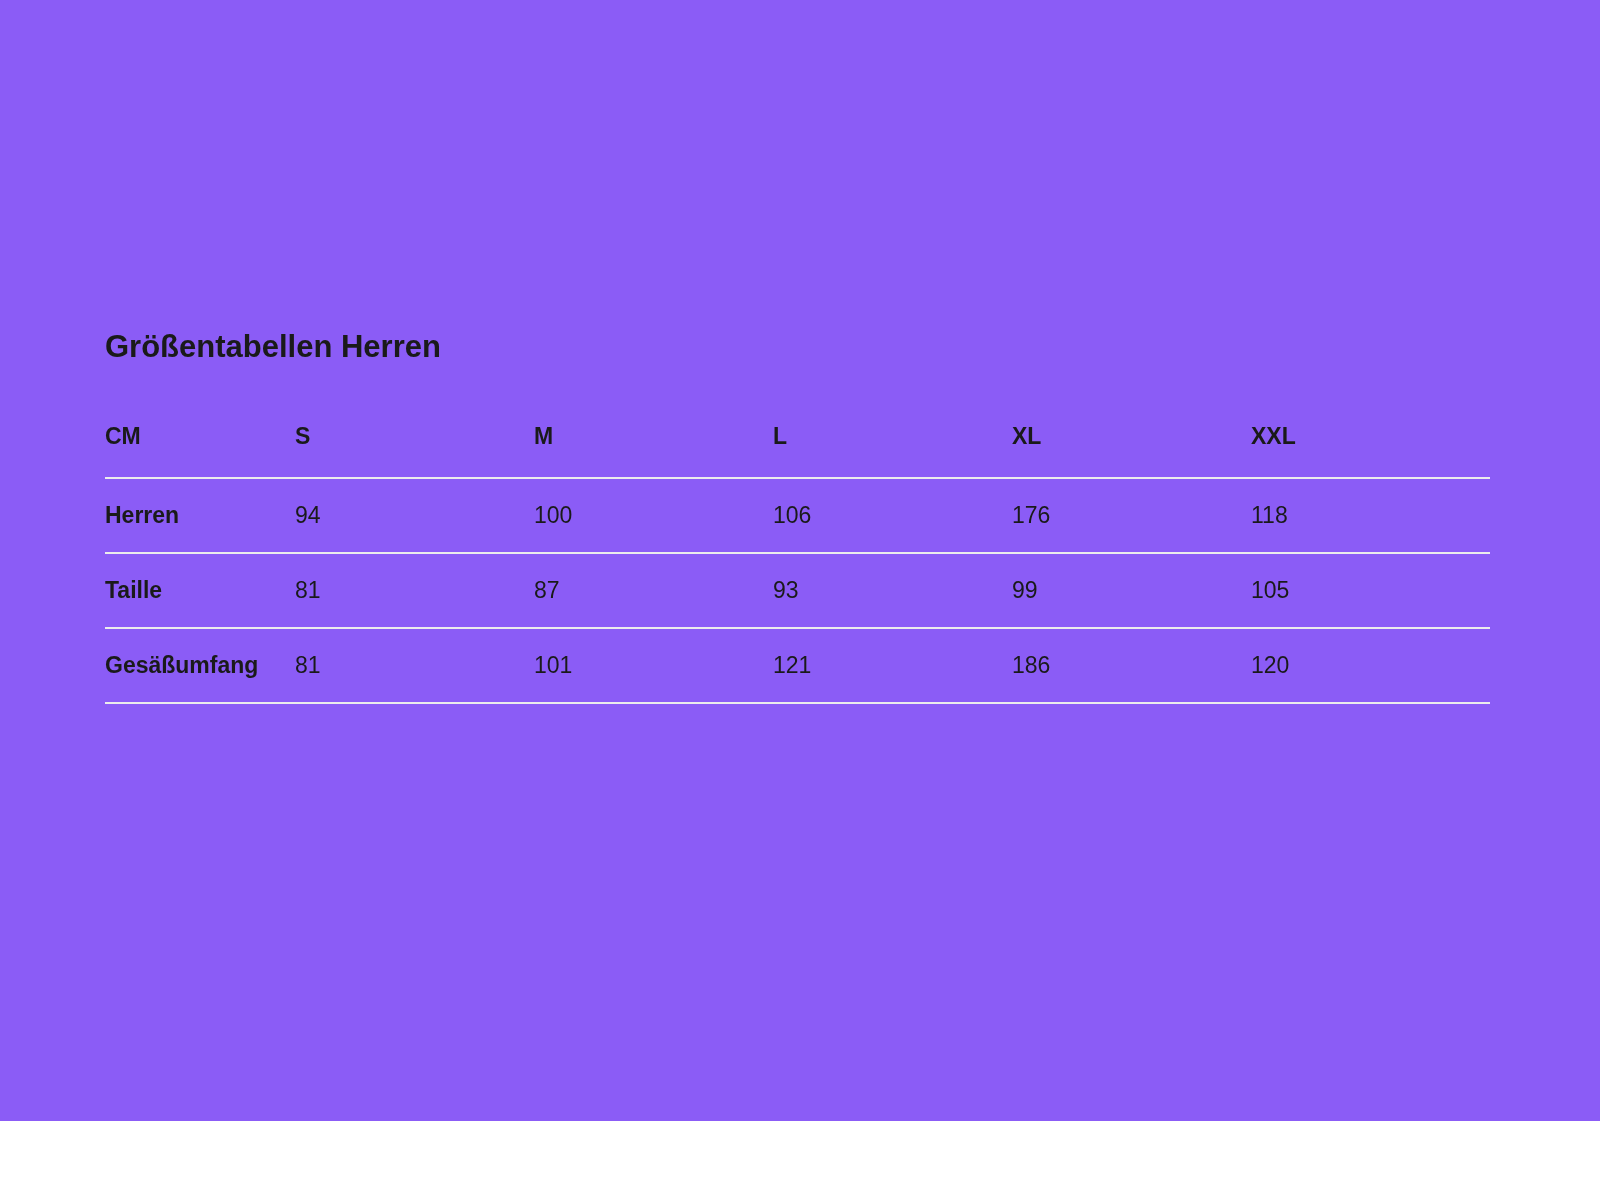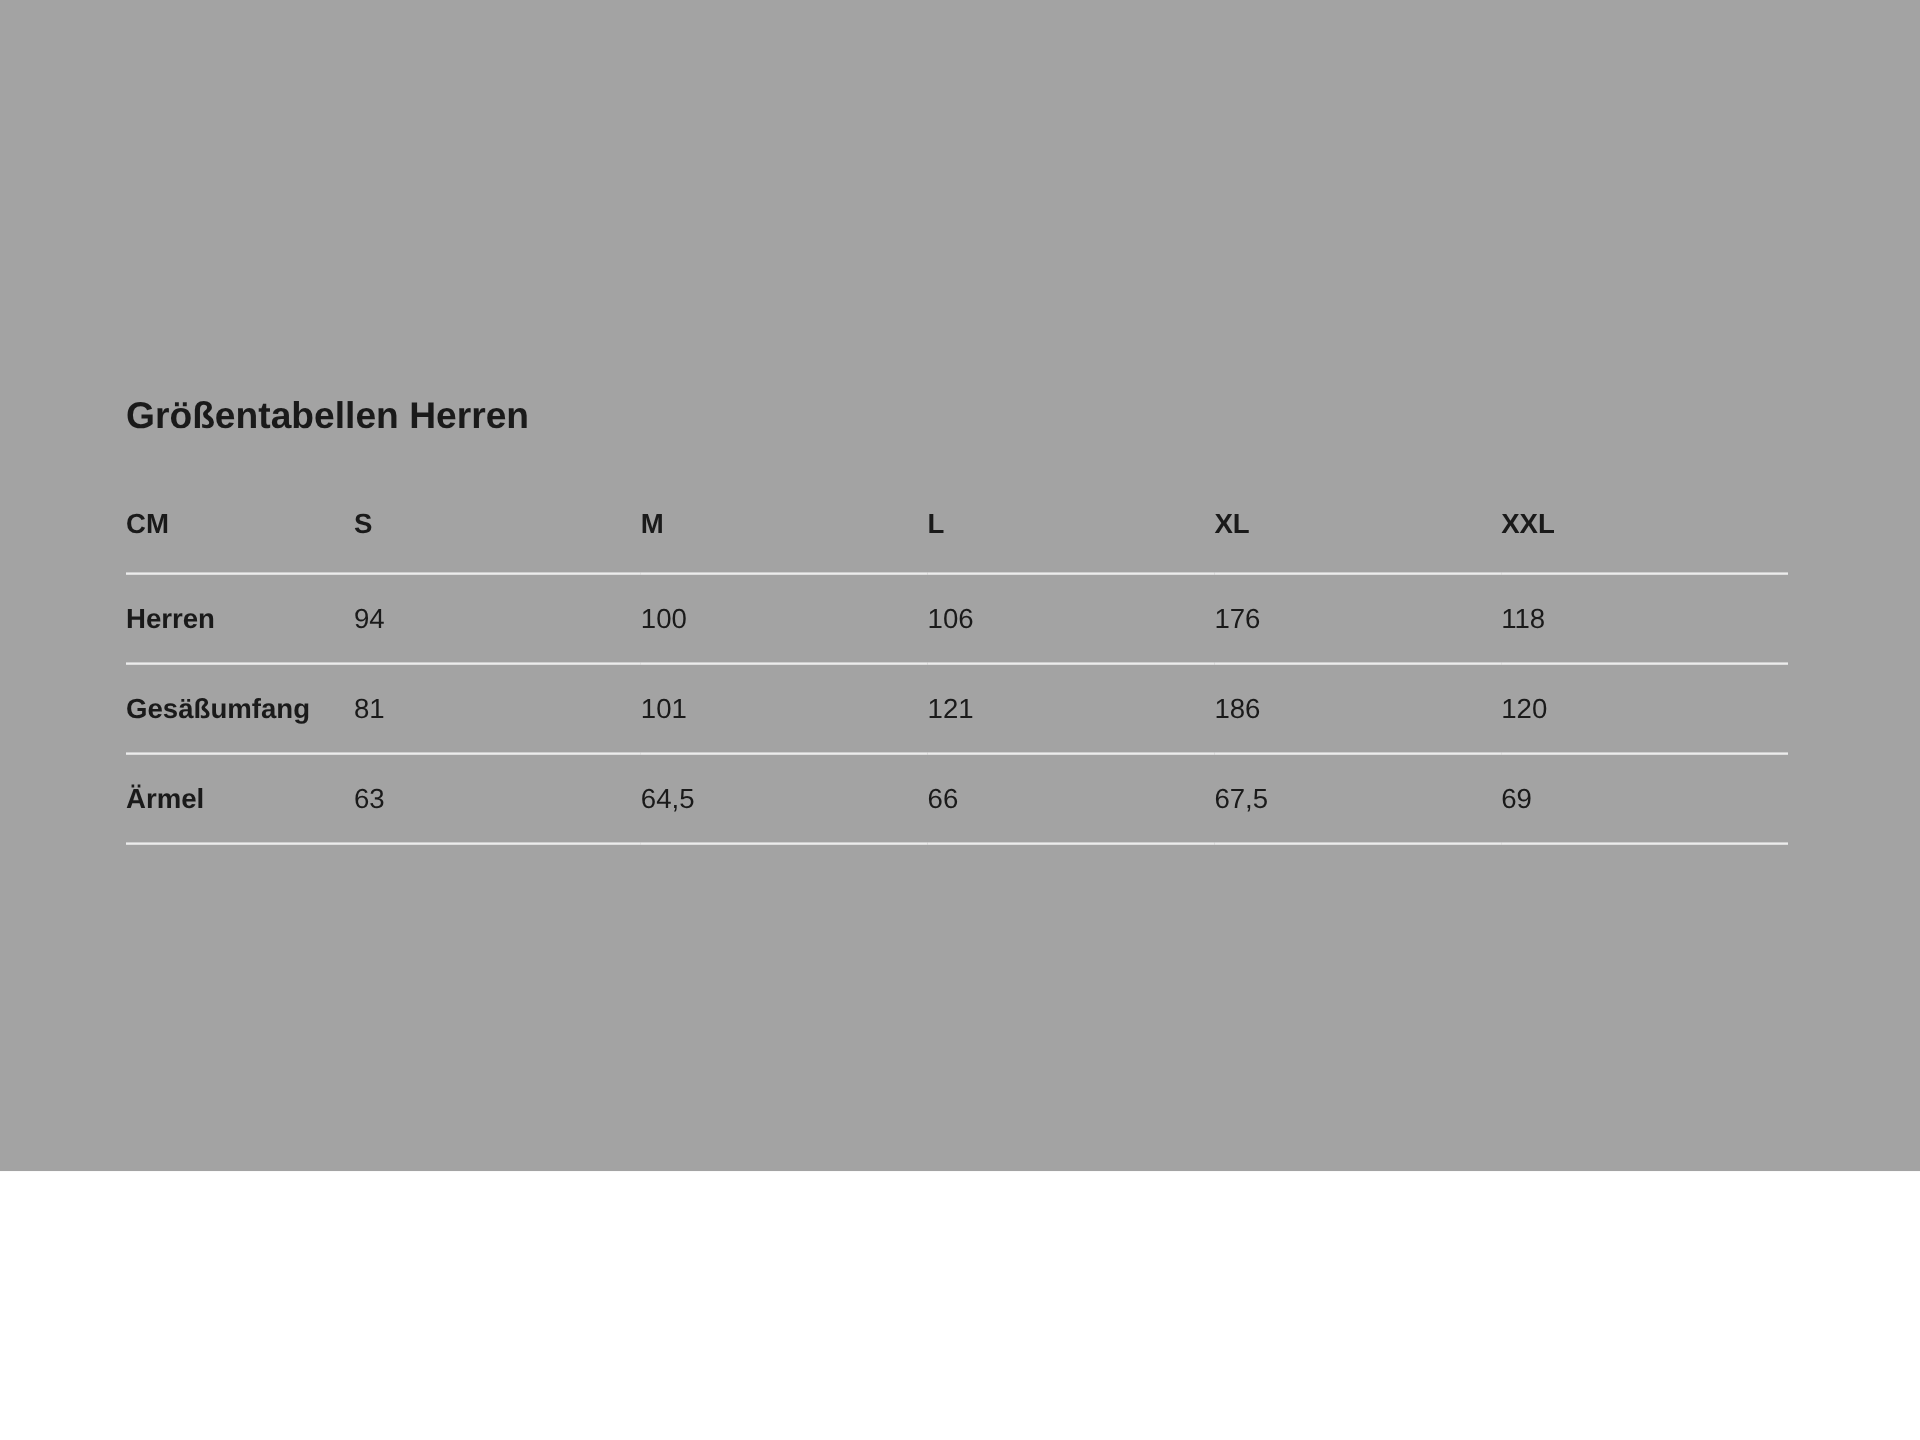--- a/index.html
+++ b/index.html
@@ -3,22 +3,22 @@
 <meta charset="utf-8">
 <style>
   html, body {
     margin: 0;
     padding: 0;
     background: #ffffff;
   }
   .page {
     position: relative;
     width: 1600px;
-    height: 976px;
-    background: #a3a3a3;
+    height: 1121px;
+    background: #8b5cf6;
     font-family: "Liberation Sans", sans-serif;
     color: #1a1a1a;
     overflow: hidden;
   }
   .page-title {
     position: absolute;
     left: 105px;
     top: 303px;
     font-size: 31px;
     font-weight: 700;
@@ -85,31 +85,31 @@
     <tbody>
       <tr>
         <td class="row-label">Herren</td>
         <td>94</td>
         <td>100</td>
         <td>106</td>
         <td>176</td>
         <td>118</td>
       </tr>
       <tr>
+        <td class="row-label">Taille</td>
+        <td>81</td>
+        <td>87</td>
+        <td>93</td>
+        <td>99</td>
+        <td>105</td>
+      </tr>
+      <tr>
         <td class="row-label">Gesäßumfang</td>
         <td>81</td>
         <td>101</td>
         <td>121</td>
         <td>186</td>
         <td>120</td>
       </tr>
-      <tr>
-        <td class="row-label">Ärmel</td>
-        <td>63</td>
-        <td>64,5</td>
-        <td>66</td>
-        <td>67,5</td>
-        <td>69</td>
-      </tr>
     </tbody>
   </table>
 
 </div>
 
 </body></html>

